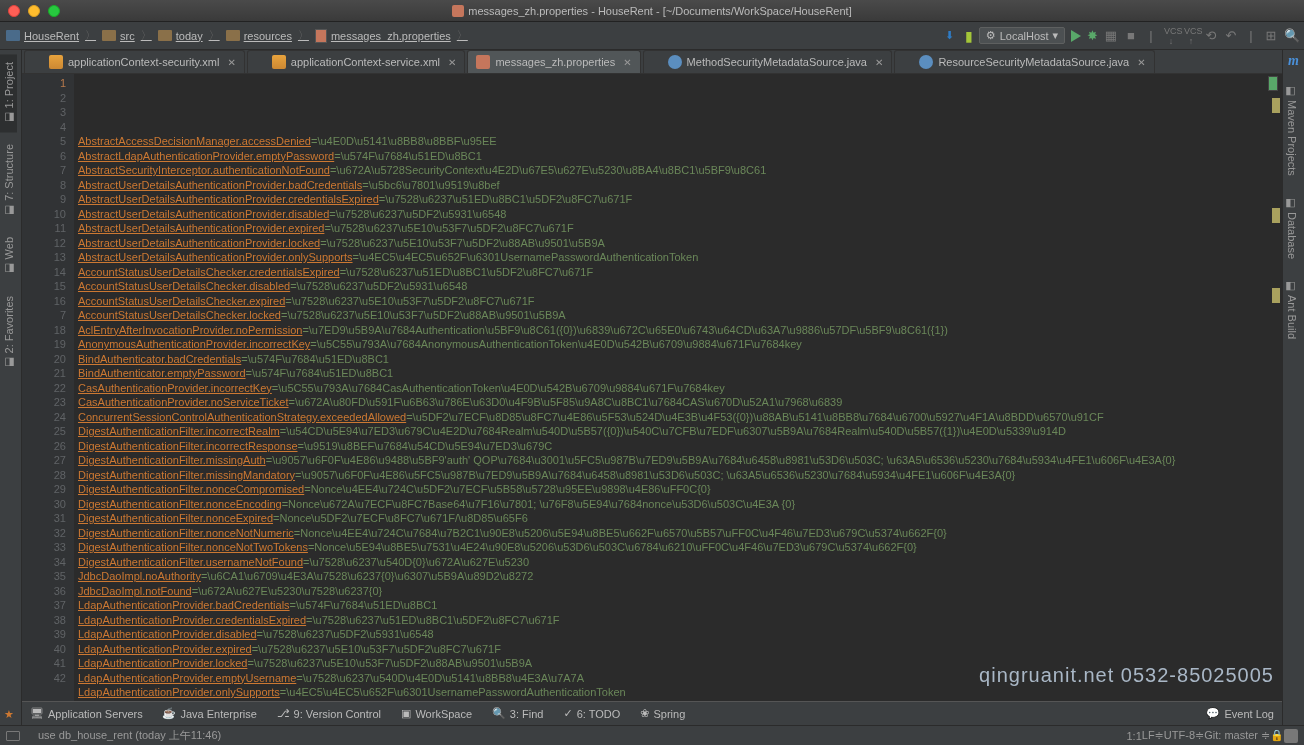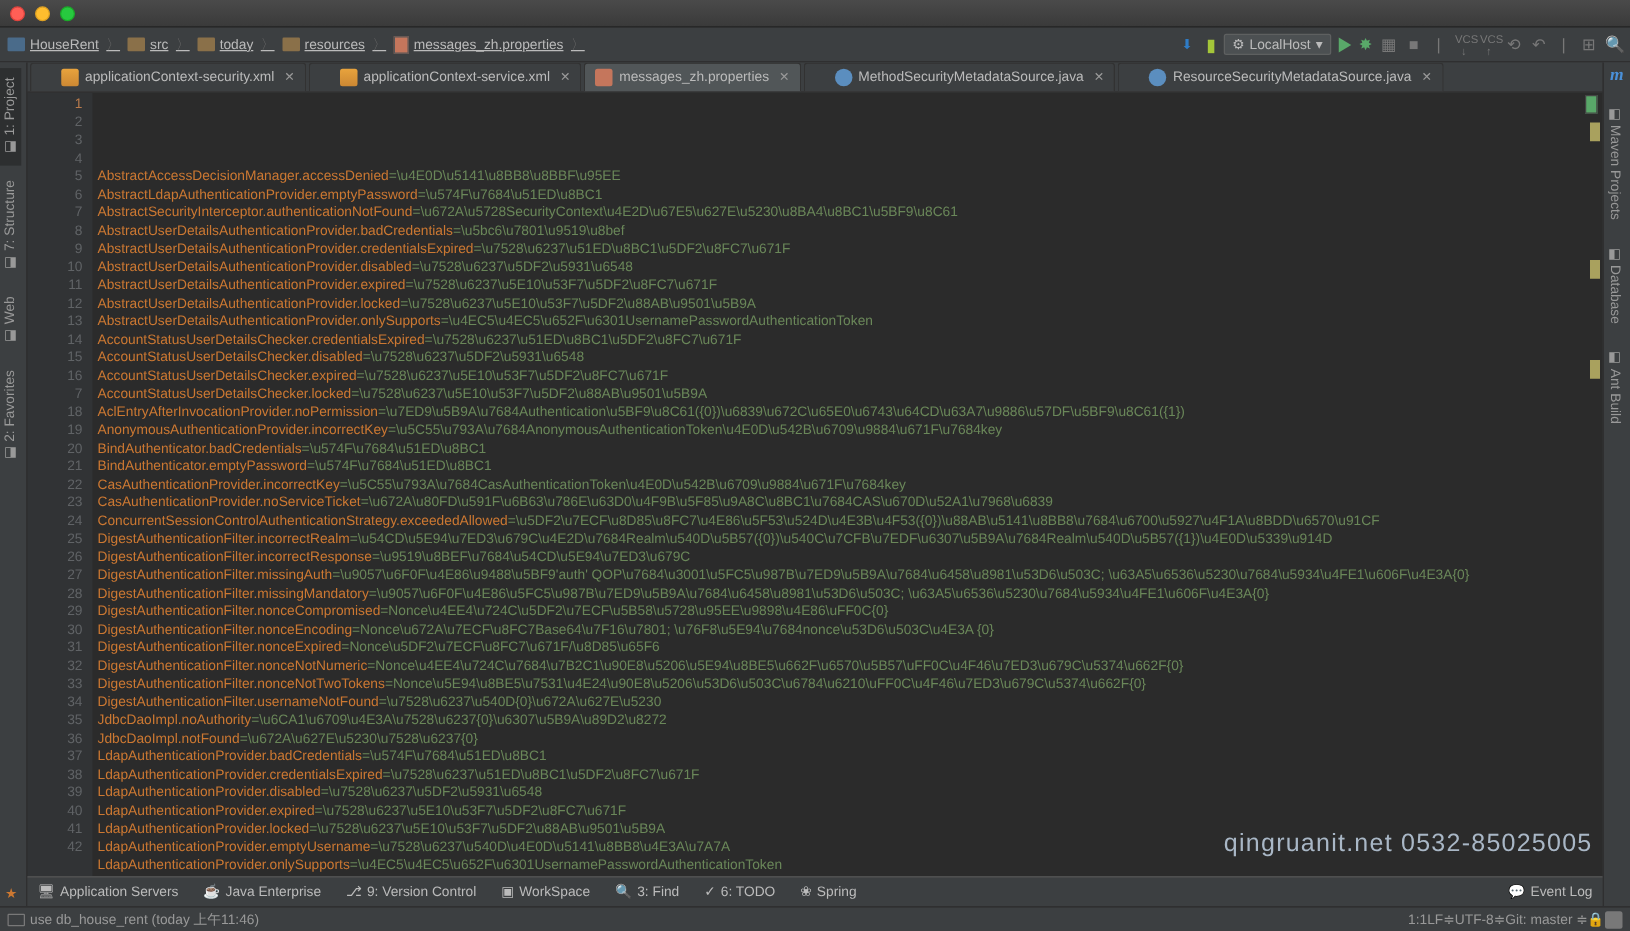--- a/index.html
+++ b/index.html
@@ -50,21 +50,21 @@
 .right-strip .vtab { writing-mode: vertical-rl; color: #999; padding: 8px 2px; margin: 4px 0; display:flex; align-items:center; gap:3px; font-size:10px;}
 .m-icon { color:#4a90d9; font-style:italic; font-weight:bold; font-family: serif; font-size:14px; writing-mode:horizontal-tb; display:block; text-align:center; padding:3px 0;}
 
 
 .editor { position: absolute; left: 22px; right: 22px; top: 74px; bottom: 44px; background: #2b2b2b; display: flex; font-family: "Menlo","Consolas",monospace; font-size: 12px; line-height: 14.5px; overflow:hidden;}
 .gutter { width: 52px; background: #313335; text-align: right; color: #606366; padding: 2px 8px 0 0; user-select: none; }
 .gutter div { height: 14.5px; }
 .gutter .bm { color:#b87a4c; }
 .code { flex: 1; padding: 2px 0 0 4px; white-space: pre; overflow: hidden; color:#a9b7c6; position:relative;}
 .code div { height: 14.5px; }
-.key { color: #cc7832; }
+.key { color: #cc7832; text-decoration: underline; }
 .val { color: #6a8759; }
 .hl { color: #6a8759; }
 .watermark { position: absolute; right: 30px; bottom: 58px; color: #a9b7c6; font-family: "SimSun","Arial",monospace; font-size: 20px; font-weight: 400; pointer-events: none; letter-spacing:1px; z-index:5;}
 .green-sq { position:absolute; top:2px; right:4px; width:10px; height:10px; background:#59a869; border:1px solid #444;}
 .scroll-region { position:absolute; top:14px; right:0; width:12px; bottom:0;}
 .sr-mark { position:absolute; right:2px; width:8px; height:2px; background:#a9a15e;}
 
 
 .bottom-bar { position: absolute; left: 22px; right: 22px; bottom: 20px; height: 24px; background: #3c3f41; border-top: 1px solid #555; display: flex; align-items: center; padding: 0 8px; gap: 20px; color:#bbb;}
 .bottom-bar .bitem { display:flex; align-items:center; gap:4px; }
@@ -80,20 +80,21 @@
 </style>
 </head>
 <body>
 
 <div class="titlebar">
   <div class="traffic">
     <span class="tl-close"></span>
     <span class="tl-min"></span>
     <span class="tl-max"></span>
   </div>
+  <div class="title-text"><span class="title-icon"></span><span>messages_zh.properties - HouseRent - [~/Documents/WorkSpace/HouseRent]</span></div>
 </div>
 
 <div class="navbar">
   <div class="crumb">
     <span class="folder-icon module"></span>
     <span>HouseRent</span>
       <span class="sep">〉</span>
     <span class="folder-icon"></span>
     <span>src</span>
       <span class="sep">〉</span>
@@ -285,21 +286,21 @@
       </div>
     </div>
   <div style="margin-left:auto" class="bitem">
       <span>💬</span>
       <span>Event Log</span>
     </div>
 </div>
 
 <div class="statusbar">
   <span class="sb-icon"></span>
-  <span style="margin-left:4px">use db_house_rent (today 上午11:46)</span>
+  <span style="margin-left:18px">use db_house_rent (today 上午11:46)</span>
   <div class="status-right">
     <span>1:1</span>
     <span>LF≑</span>
     <span>UTF-8≑</span>
     <span>Git: master ≑</span>
     <span class="lock-icon">🔒</span>
     <span class="hector"></span>
   </div>
 </div>
 

